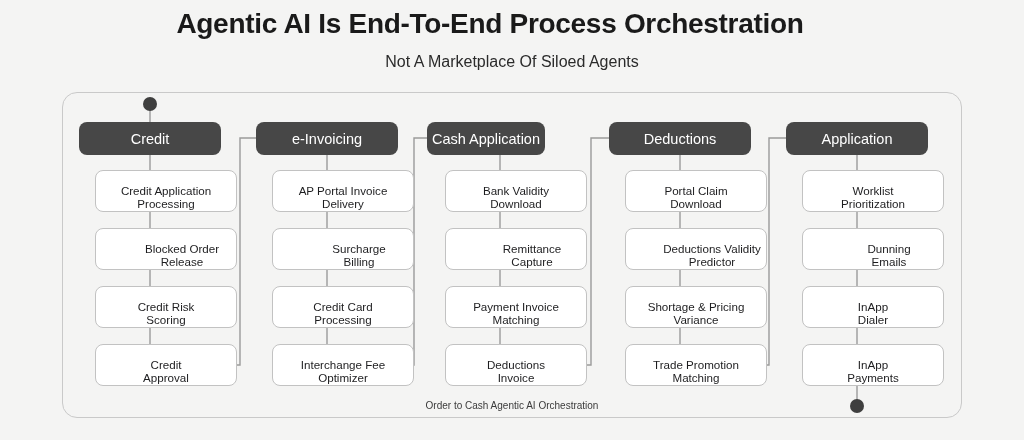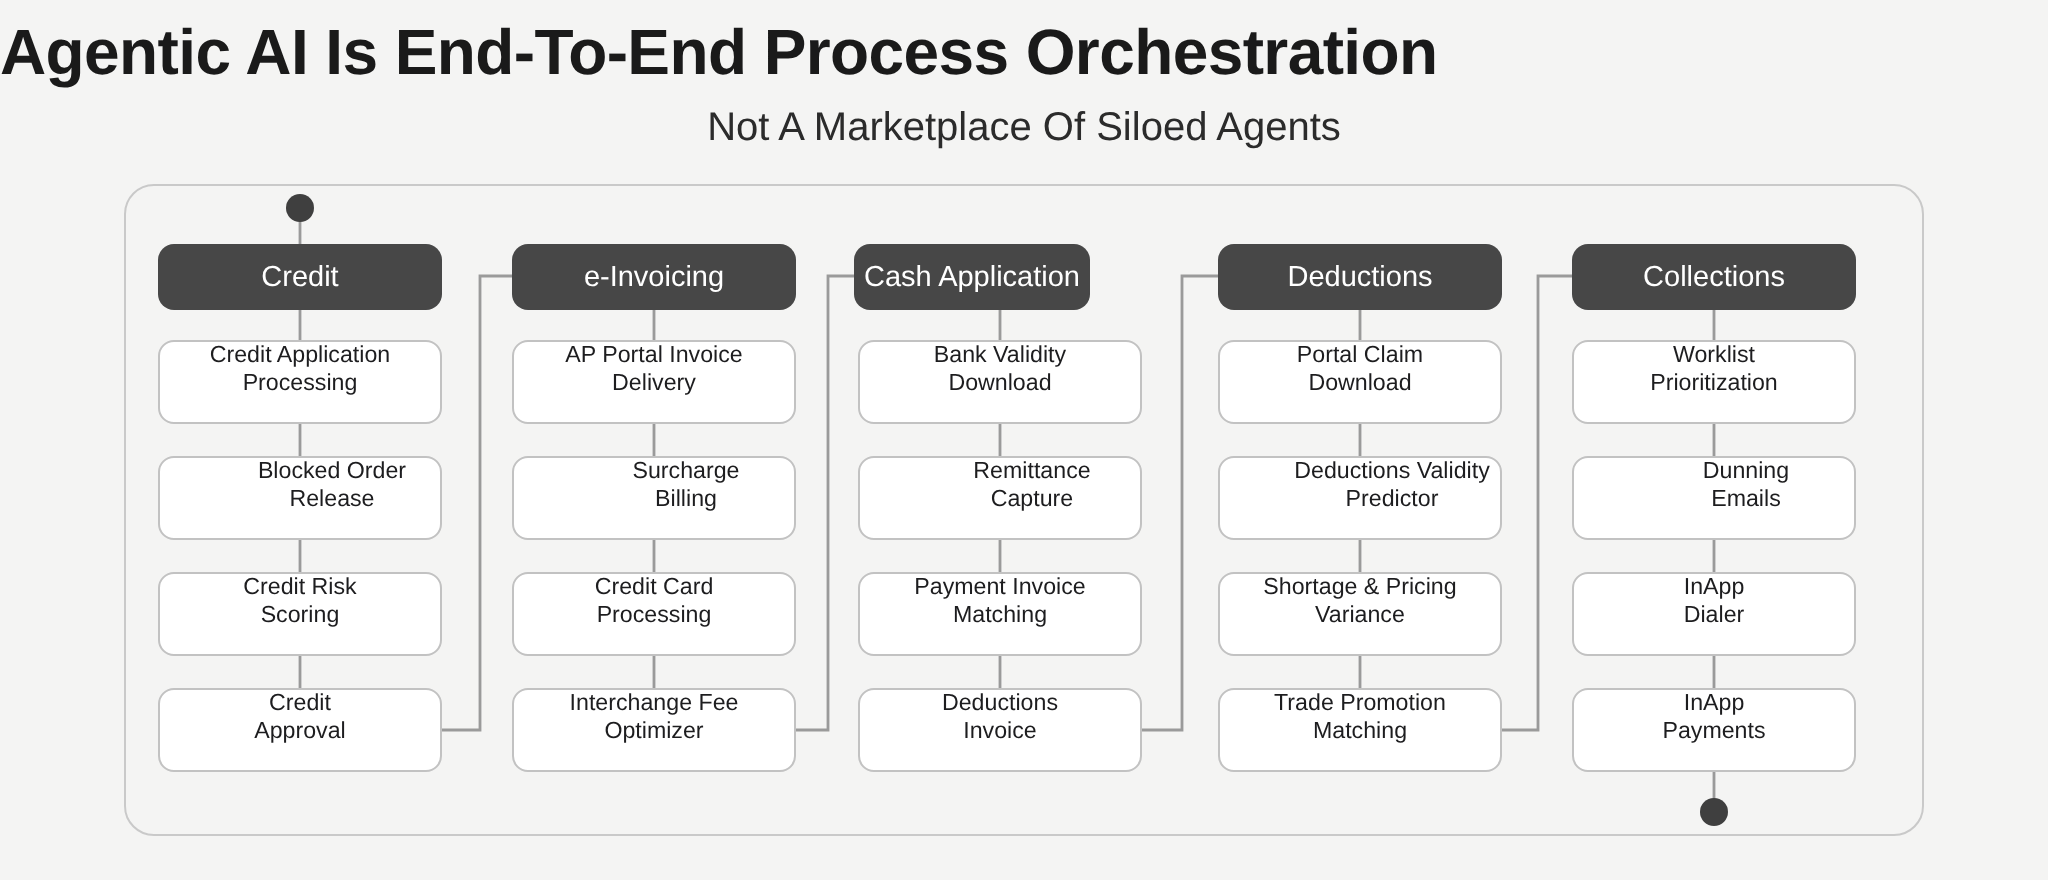--- a/index.html
+++ b/index.html
@@ -8,30 +8,30 @@
     background:#f4f4f3;
     font-family:"Liberation Sans", sans-serif;
     color:#1d1d1f;
     overflow:hidden;
     position:relative;
   }
   #page{position:relative;width:1024px;height:440px;}
 
   .title{
     position:absolute;left:0;top:8px;width:980px;
-    text-align:left;
-    font-size:32px;font-weight:bold;
+    text-align:center;
+    font-size:28px;font-weight:bold;
     letter-spacing:-0.3px;
     color:#1a1a1a;
     white-space:nowrap;
   }
   .subtitle{
     position:absolute;left:0;top:53px;width:1024px;
     text-align:center;
-    font-size:20px;font-weight:normal;
+    font-size:16px;font-weight:normal;
     color:#2b2b2b;
     white-space:nowrap;
   }
 
   .frame{
     position:absolute;
     left:62px;top:92px;
     width:900px;height:326px;
     box-sizing:border-box;
     border:1.4px solid #c9c9c9;
@@ -67,27 +67,27 @@
     color:#ffffff;
     font-size:14.5px;
     display:flex;align-items:center;justify-content:center;
     white-space:nowrap;
     box-sizing:border-box;
   }
   .col-2 .col-head{width:118px;left:-2px;}
   .col-4 .col-head{width:142px;}
 
   .node{
-    position:absolute;left:0;
+    position:absolute;left:16px;
     width:142px;height:42px;
     background:#ffffff;
     border:1.1px solid #c2c2c2;
     border-radius:8px;
     box-sizing:border-box;
-    display:flex;align-items:flex-start;justify-content:center;
+    display:flex;align-items:flex-end;justify-content:center;
     text-align:center;
     font-size:11.6px;
     line-height:13.6px;
     color:#1d1d1f;
     padding:0 4px;
   }
   .node-0{top:48px;}
   .node-1{top:106px;padding-left:36px;}
   .node-2{top:164px;}
   .node-3{top:222px;}
@@ -251,21 +251,21 @@
     </div>
     <div class="node node-3">
       <div>
           <span>Trade Promotion</span>
           <span>Matching</span>
         </div>
     </div>
   </div>
 
   <div class="col col-4">
-    <div class="col-head">Collections</div>
+    <div class="col-head">Application</div>
     <div class="node node-0">
       <div>
           <span>Worklist</span>
           <span>Prioritization</span>
         </div>
     </div>
     <div class="node node-1">
       <div>
           <span>Dunning</span>
           <span>Emails</span>
@@ -278,14 +278,15 @@
         </div>
     </div>
     <div class="node node-3">
       <div>
           <span>InApp</span>
           <span>Payments</span>
         </div>
     </div>
   </div>
 
+  <div class="caption">Order to Cash Agentic AI Orchestration</div>
 
 </div>
 
 </body></html>

